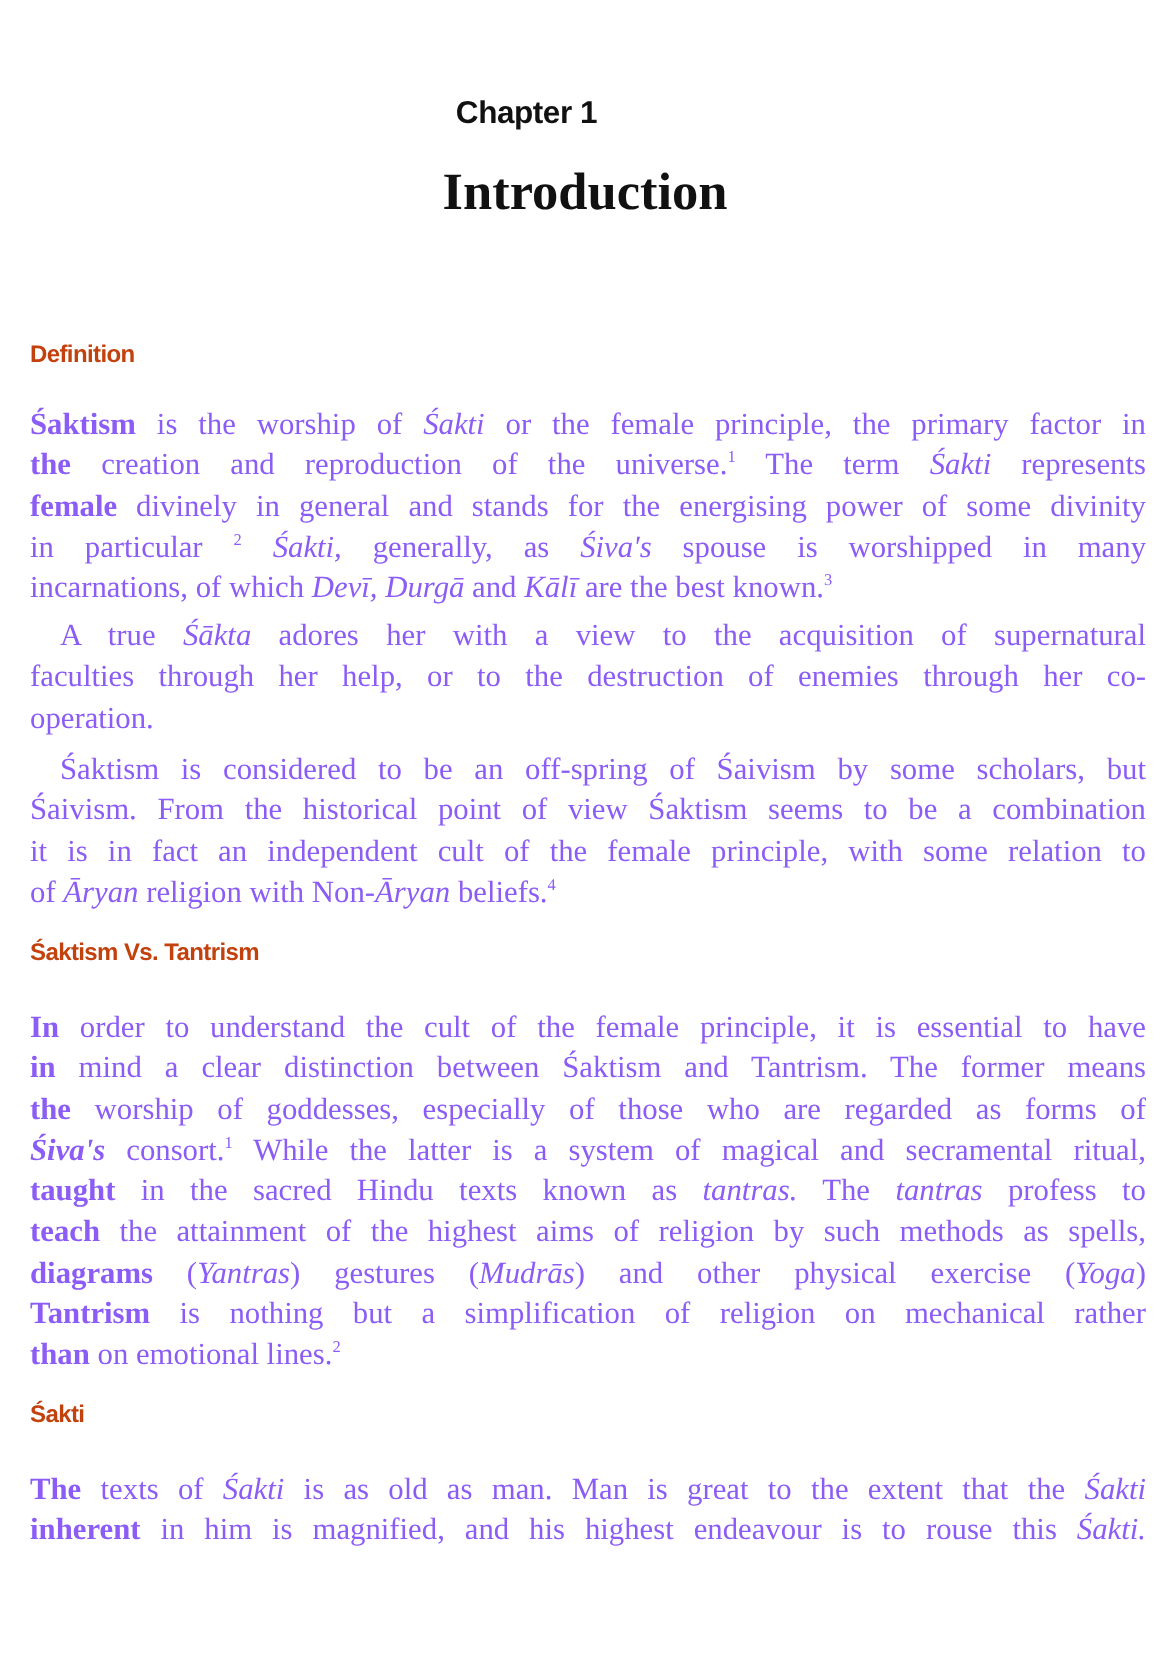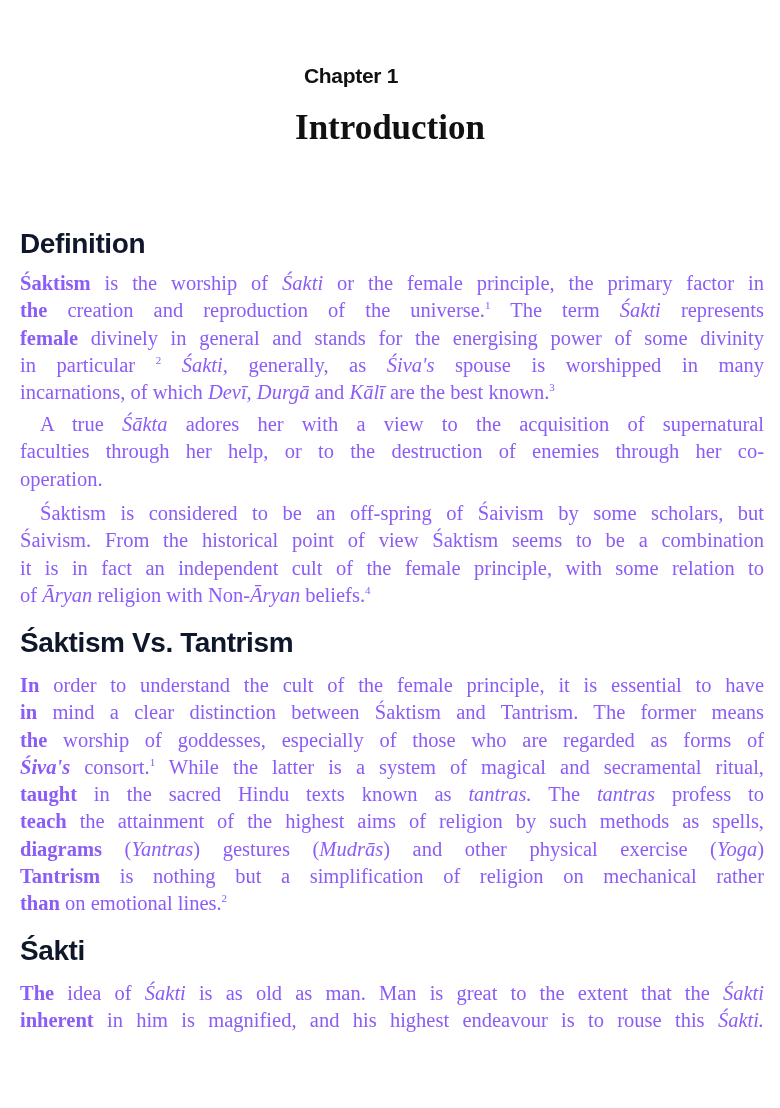--- a/index.html
+++ b/index.html
@@ -35,23 +35,23 @@
       font-family: Liberation Serif, serif;
       font-weight: bold;
       font-size: 35px;
       color: #111;
     }
     .section-heading {
       position: absolute;
       left: 20px;
       font-family: "Liberation Sans", sans-serif;
       font-weight: bold;
-      font-size: 28px;
+      font-size: 16px;
       letter-spacing: -0.4px;
-      color: #0f172a;
+      color: #c2410c;
       margin: 0;
     }
     .para {
       position: absolute;
       left: 20px;
       width: 744px;
       font-family: "Liberation Serif", serif;
       font-size: 20.5px;
       line-height: 27.3px;
       text-align: justify;
@@ -111,15 +111,15 @@
   <span class="line"><b class="first-word">taught</b><span> in the sacred Hindu texts known as </span><i>tantras.</i><span> The </span><i>tantras</i><span> profess to</span></span>
   <span class="line"><b class="first-word">teach</b><span> the attainment of the highest aims of religion by such methods as spells,</span></span>
   <span class="line"><b class="first-word">diagrams</b><span> (</span><i>Yantras</i><span>) gestures (</span><i>Mudrās</i><span>) and other physical exercise (</span><i>Yoga</i><span>)</span></span>
   <span class="line"><b class="first-word">Tantrism</b><span> is nothing but a simplification of religion on mechanical rather</span></span>
   <span class="line last"><b class="first-word">than</b><span> on emotional lines.</span><sup>2</sup></span>
 </p>
 
 <h2 class="section-heading" style="top:935px;">Śakti</h2>
 
 <p class="para" style="top:980px;">
-  <span class="line"><b class="first-word">The</b><span> idea of </span><i>Śakti</i><span> is as old as man. Man is great to the extent that the </span><i>Śakti</i></span>
+  <span class="line"><b class="first-word">The</b><span> texts of </span><i>Śakti</i><span> is as old as man. Man is great to the extent that the </span><i>Śakti</i></span>
   <span class="line"><b class="first-word">inherent</b><span> in him is magnified, and his highest endeavour is to rouse this </span><i>Śakti.</i></span>
 </p>
 
 </body></html>

